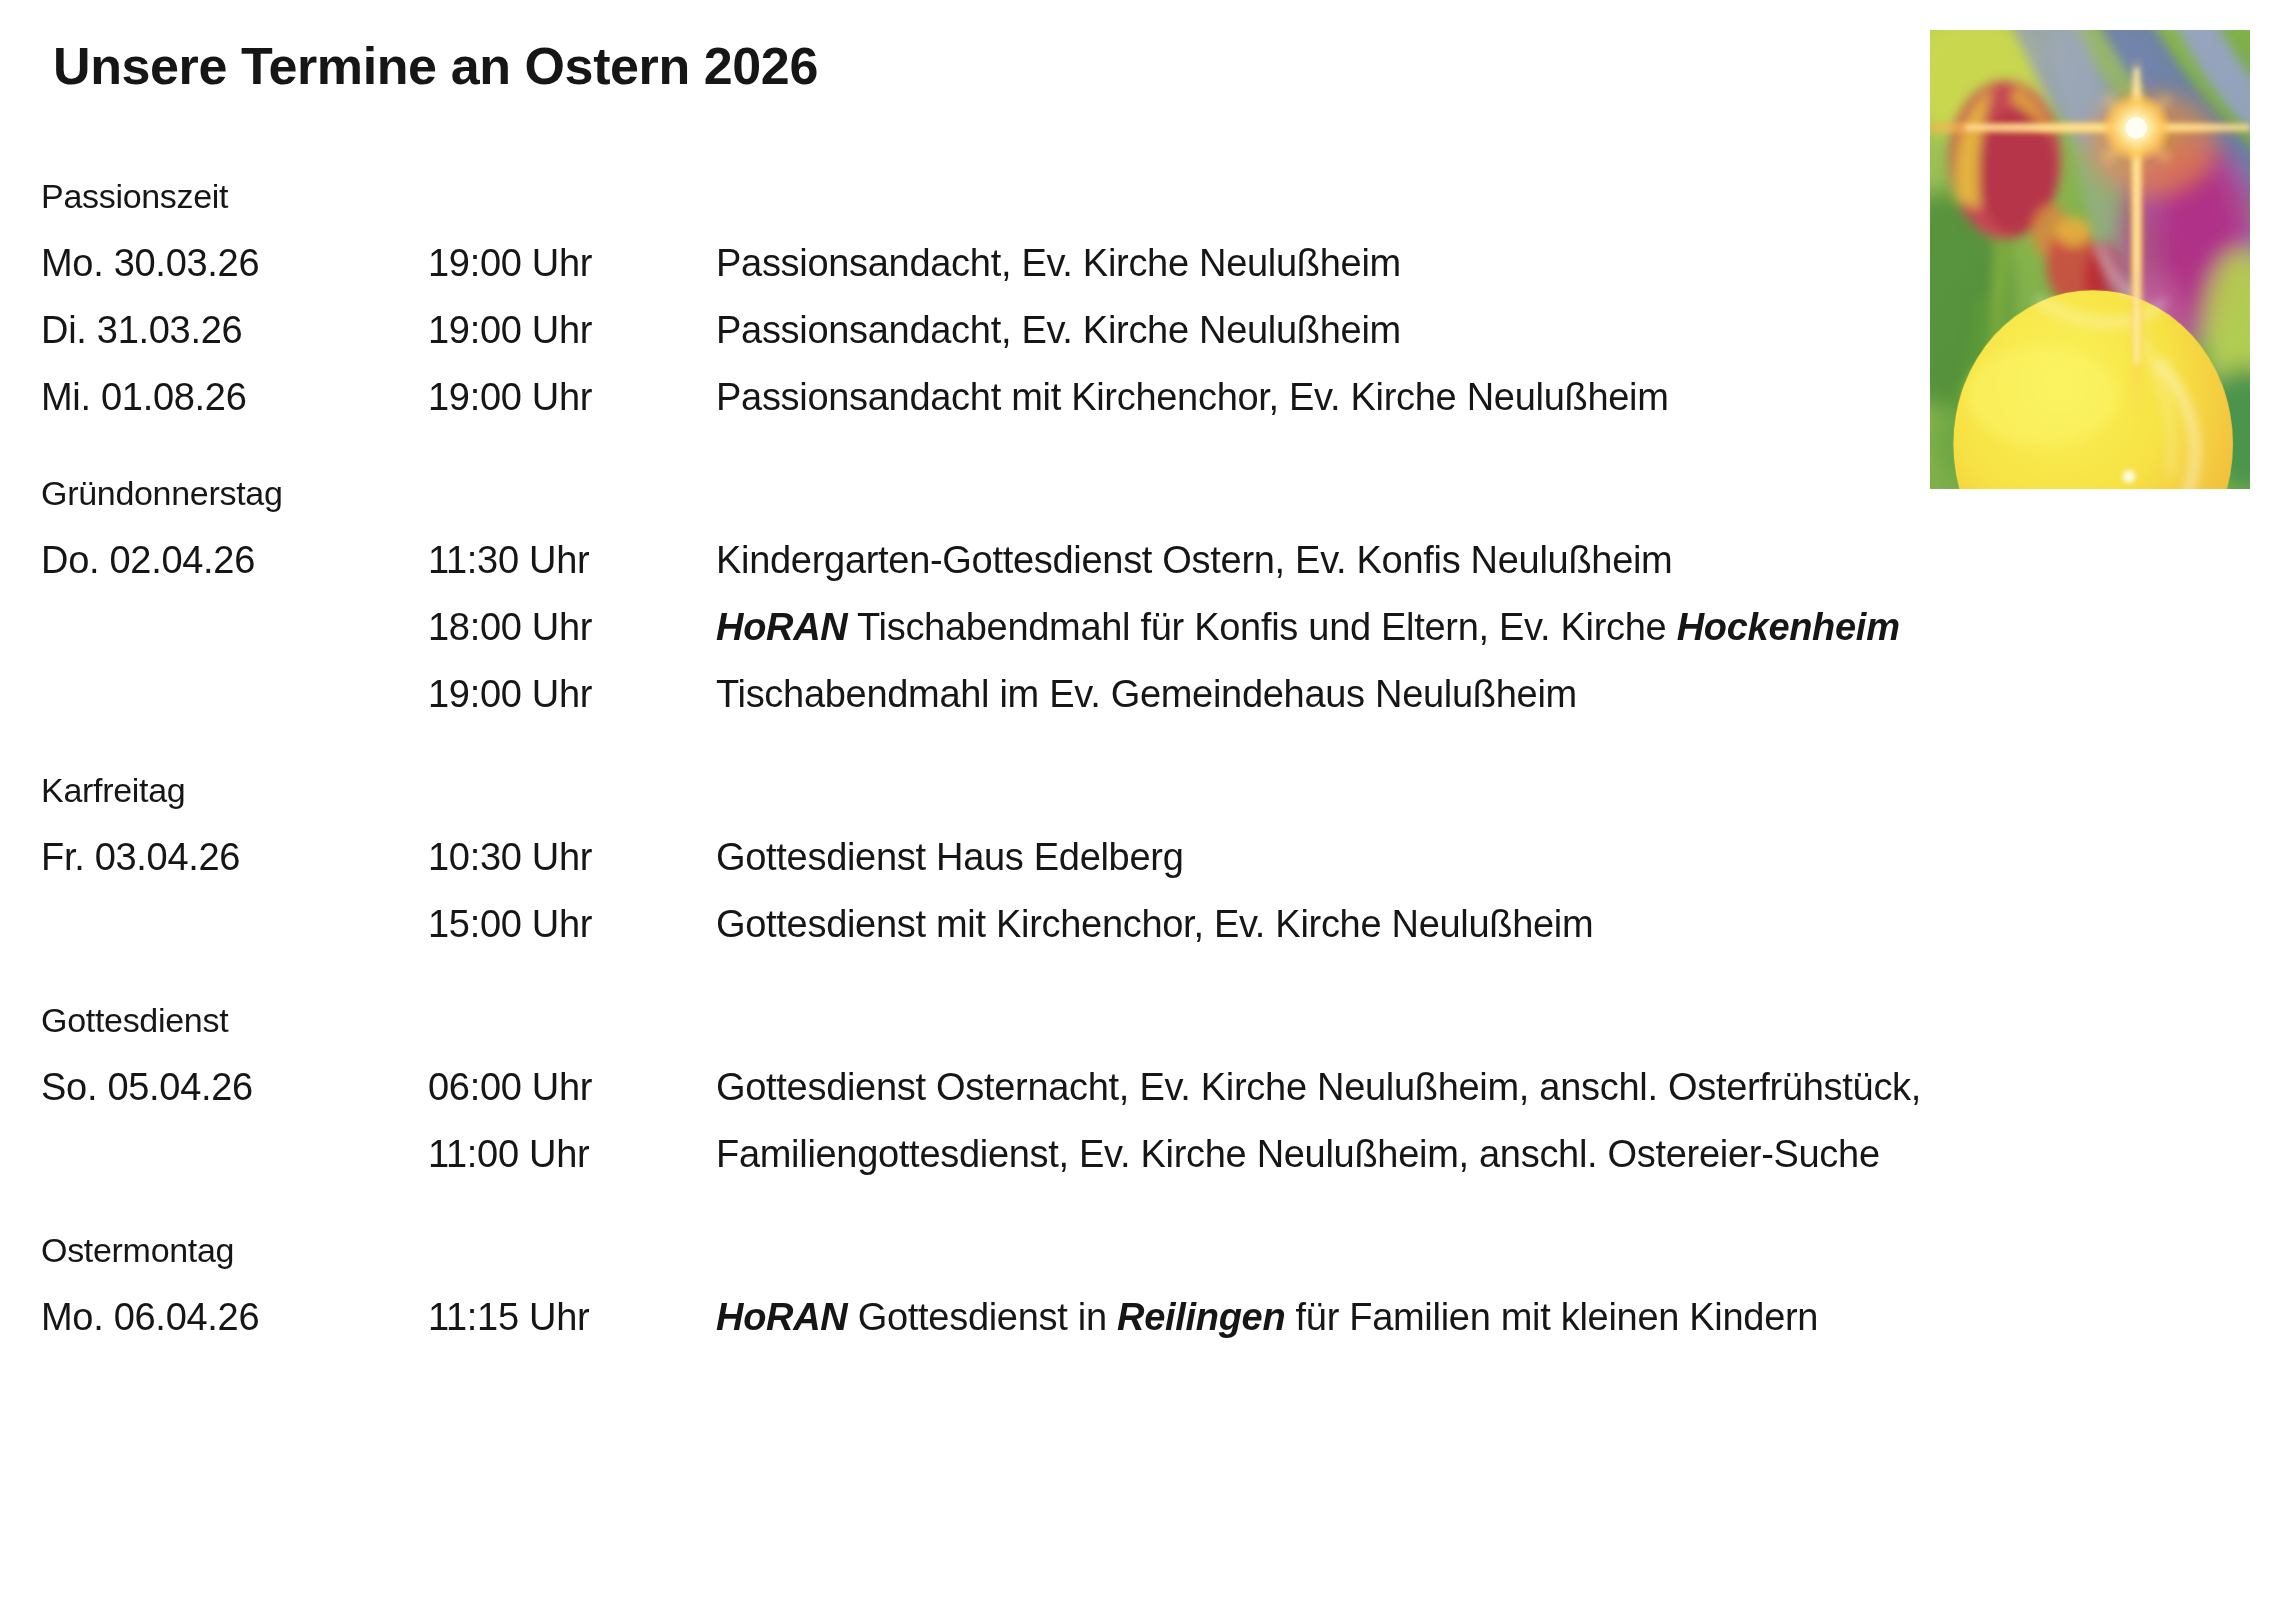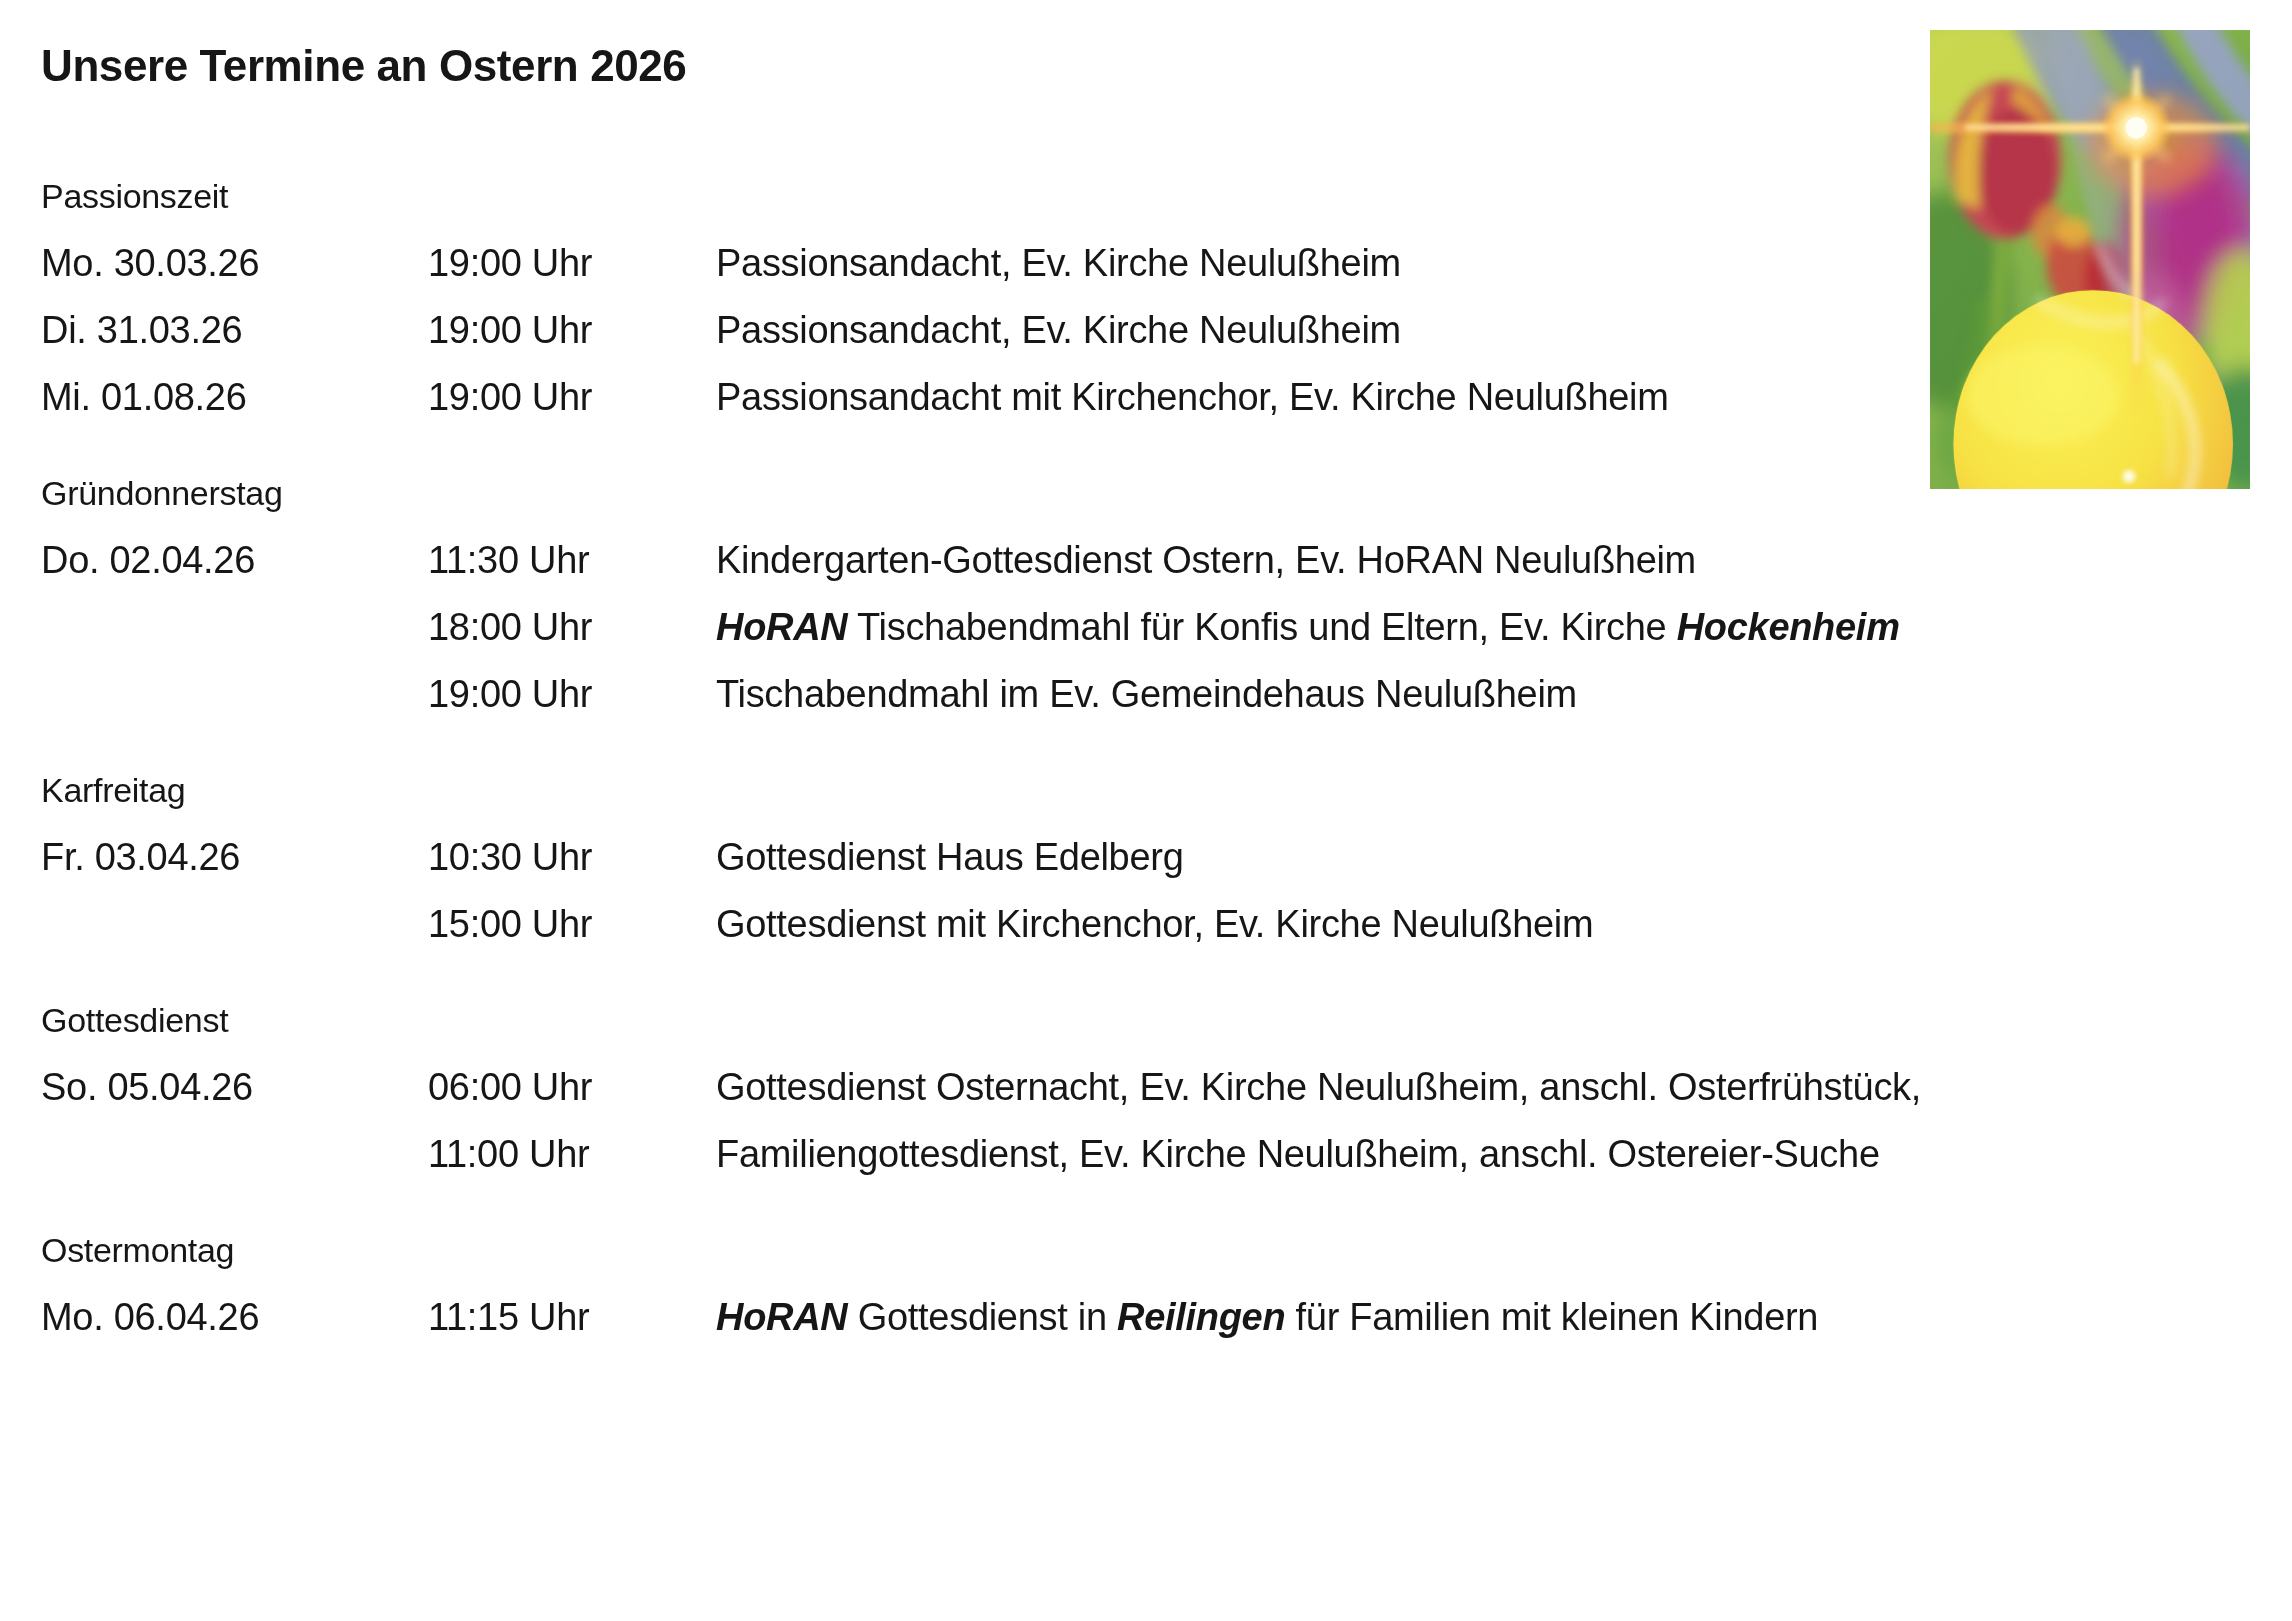--- a/index.html
+++ b/index.html
@@ -11,25 +11,25 @@
   }
   .page {
     position: relative;
     width: 2293px; height: 1622px;
     box-sizing: border-box;
     padding: 32px 0 0 41px;
     overflow: hidden;
     background: #ffffff;
   }
   .title {
-    font-size: 44px;
+    font-size: 52px;
     line-height: 68px;
     font-weight: 700;
     letter-spacing: -0.4px;
-    margin: 0 0 63px 0;
+    margin: 0 0 63px 12px;
   }
   .schedule { }
   .section { margin-top: 29px; }
   .section:first-child { margin-top: 0; }
   .sec-header {
     font-size: 34px;
     line-height: 67px;
     letter-spacing: -0.3px;
     white-space: nowrap;
   }
@@ -80,21 +80,21 @@
   </div>
 </div>
   </section>
 
   <section class="section">
     <div class="sec-header">Gründonnerstag</div>
     <div>
   <div class="row">
     <span class="c-date">Do. 02.04.26</span>
     <span class="c-time">11:30 Uhr</span>
-    <span class="c-desc"><span>Kindergarten-Gottesdienst Ostern, Ev. HoRAN Neulußheim</span></span>
+    <span class="c-desc"><span>Kindergarten-Gottesdienst Ostern, Ev. Konfis Neulußheim</span></span>
   </div>
 
   <div class="row">
     <span class="c-date"></span>
     <span class="c-time">18:00 Uhr</span>
     <span class="c-desc"><span class="b">HoRAN</span><span> Tischabendmahl für Konfis und Eltern, Ev. Kirche </span><span class="b">Hockenheim</span></span>
   </div>
 
   <div class="row">
     <span class="c-date"></span>

